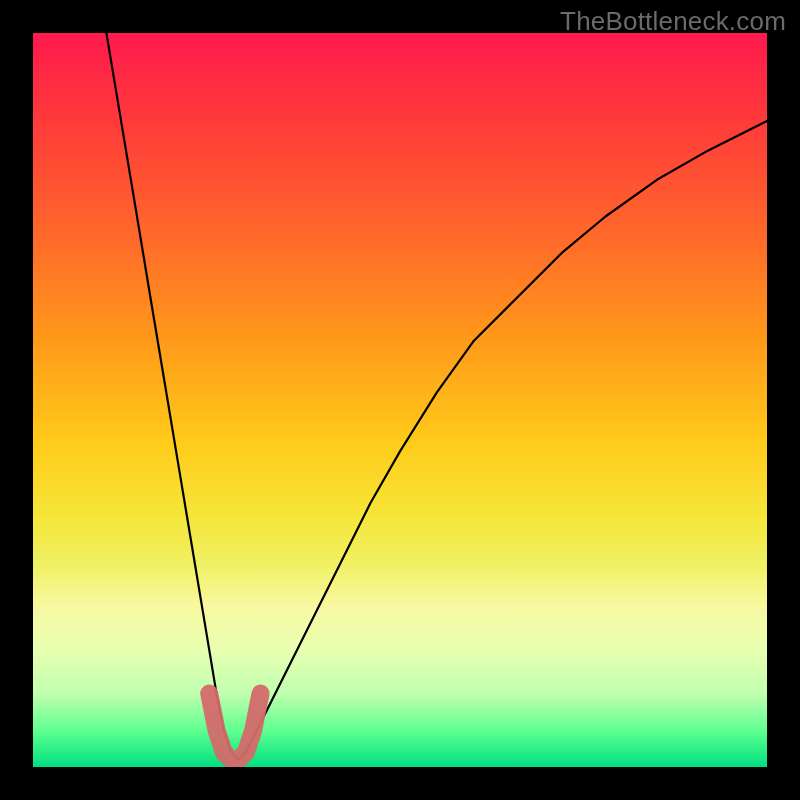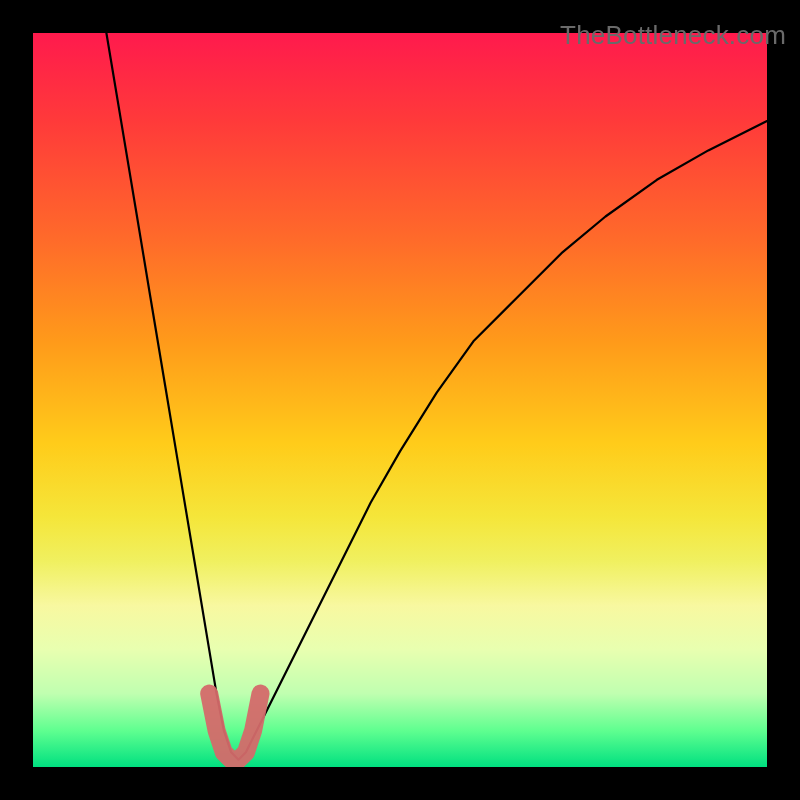--- a/index.html
+++ b/index.html
@@ -27,21 +27,21 @@
       #f0f060 72%,
       #f8f8a0 78%,
       #e8ffb0 84%,
       #c0ffb0 90%,
       #60ff90 95%,
       #00e080 100%
     );
   }
   .watermark {
     position: absolute;
-    top: 20px;
+    top: 6px;
     right: 14px;
     color: #6a6a6a;
     font-size: 26px;
     font-weight: 400;
     letter-spacing: 0.2px;
   }
   svg.overlay {
     position: absolute;
     left: 33px;
     top: 33px;

